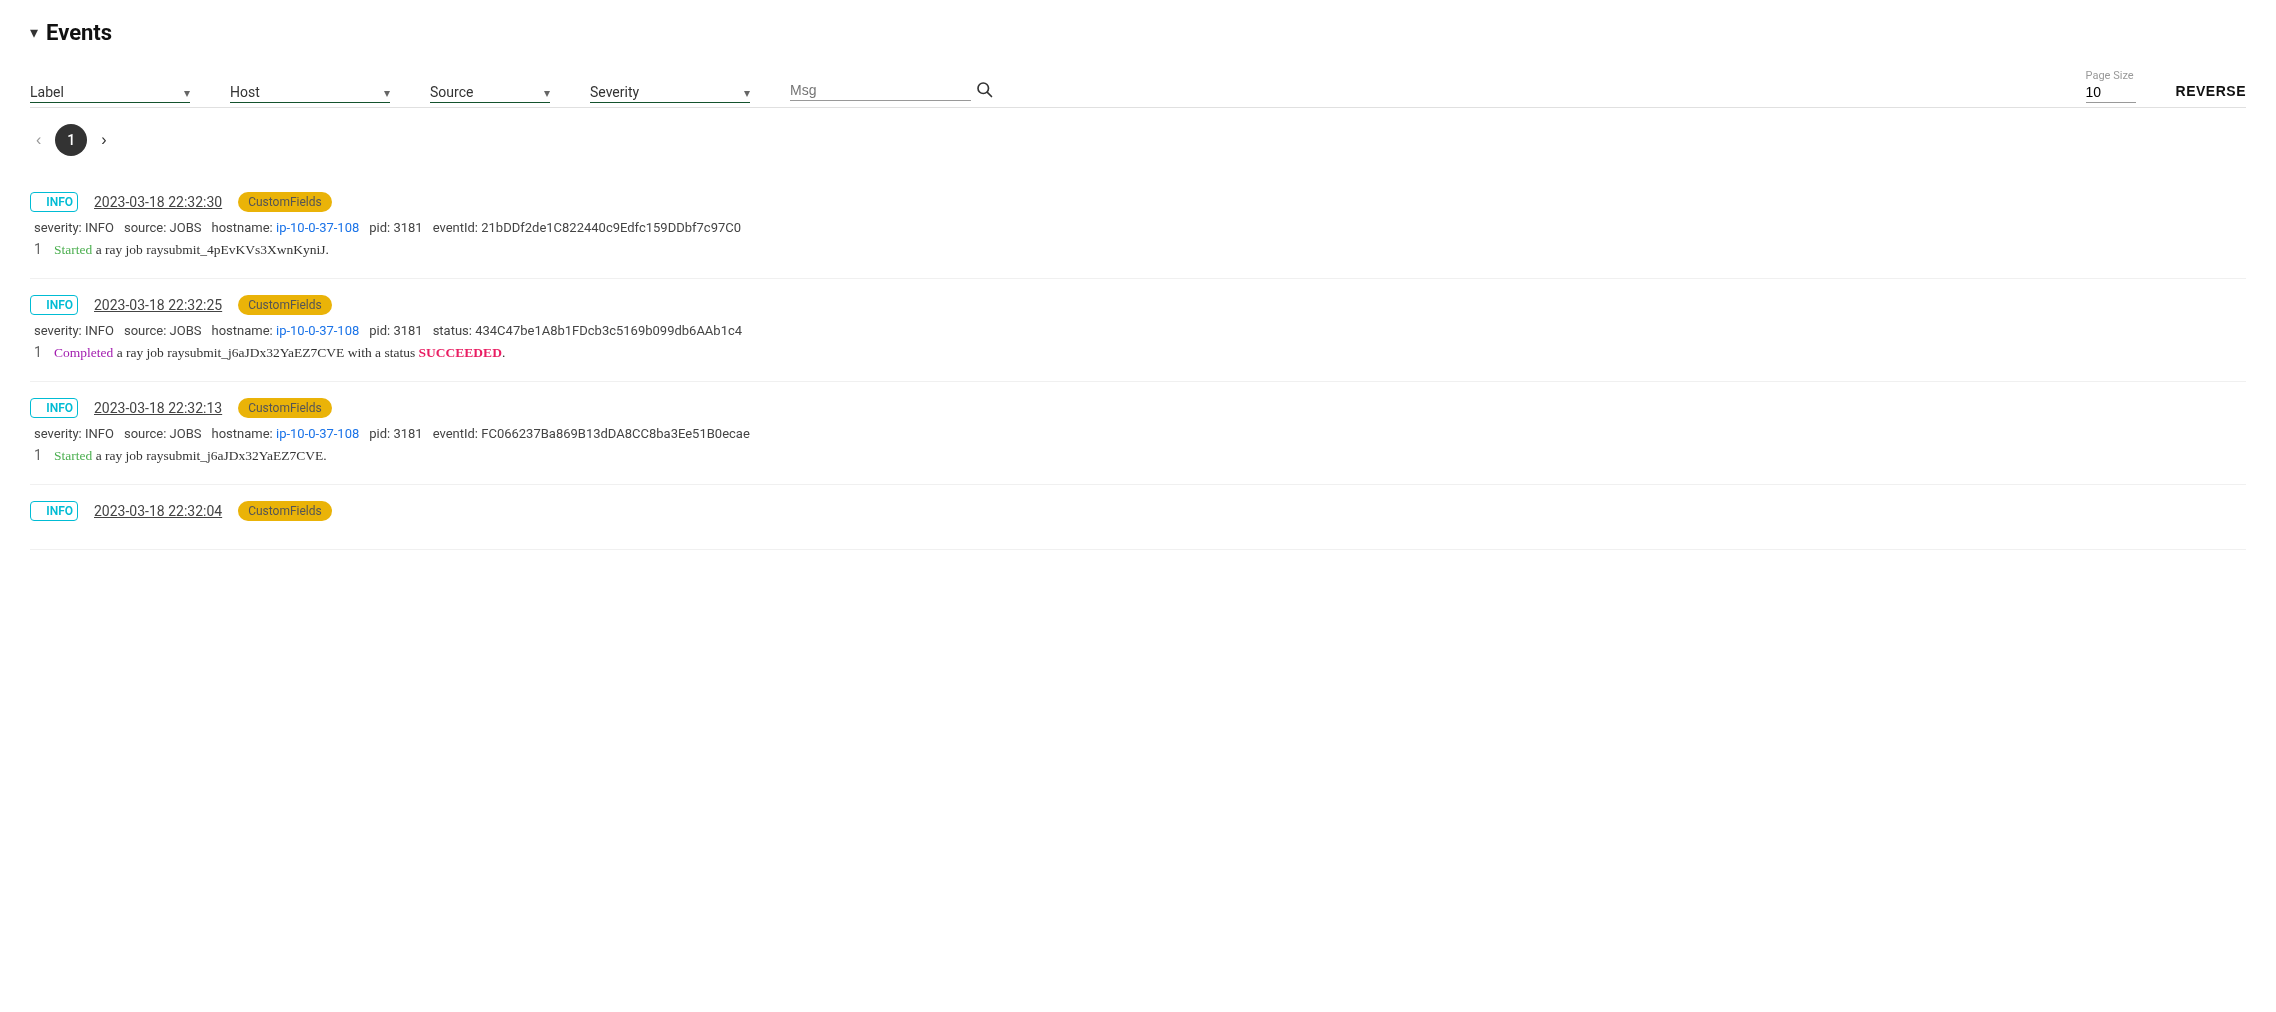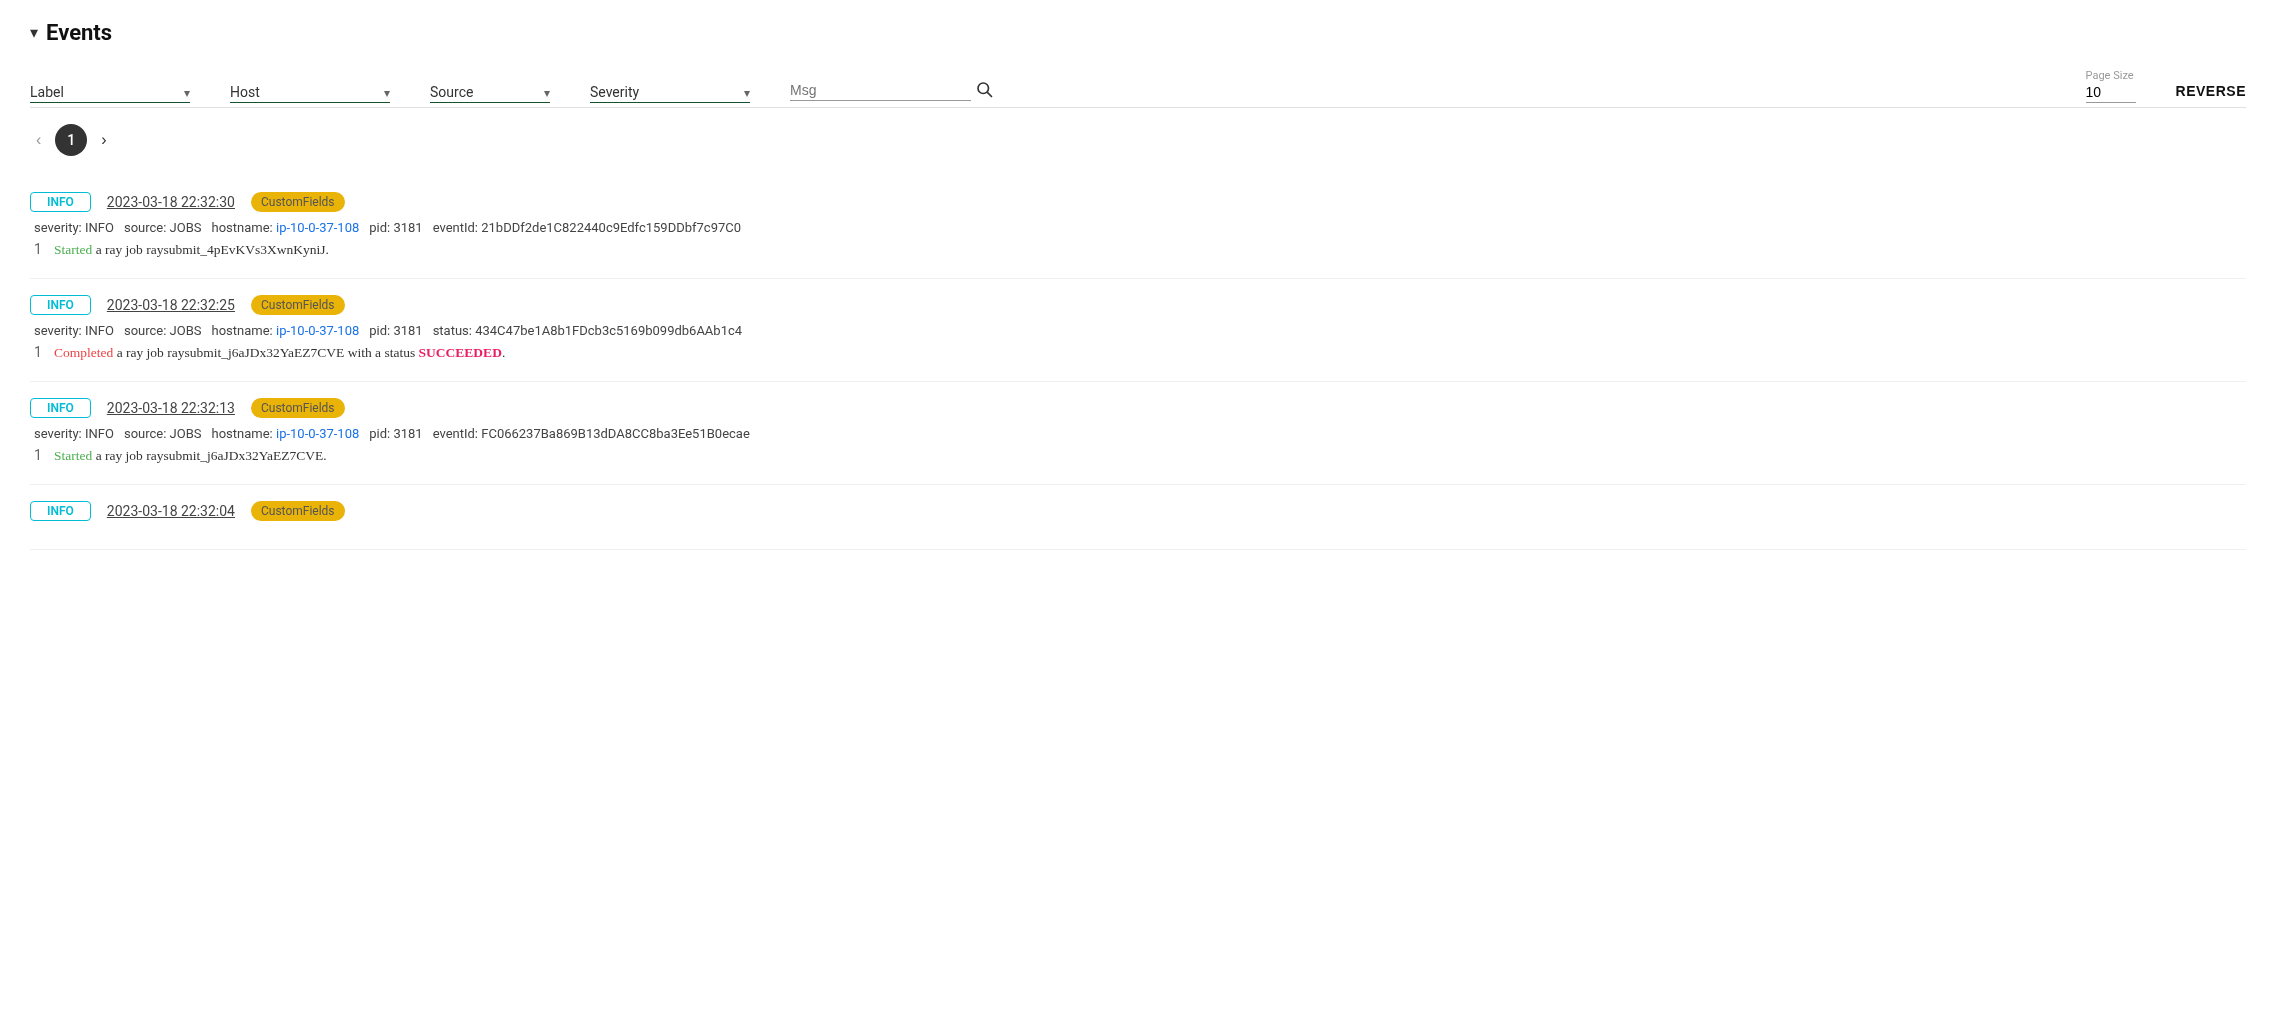--- a/index.html
+++ b/index.html
@@ -190,24 +190,24 @@
       align-items: center;
       gap: 16px;
       margin-bottom: 8px;
     }
 
     .info-badge {
       border: 1.5px solid #00bcd4;
       color: #00bcd4;
       font-size: 12px;
       font-weight: 600;
-      padding: 2px 16px;
+      padding: 2px 4px;
       border-radius: 4px;
       min-width: 48px;
-      text-align: left;
+      text-align: right;
     }
 
     .event-timestamp {
       font-size: 14px;
       color: #444;
       text-decoration: underline;
     }
 
     .custom-fields-badge {
       background: #eab308;
@@ -251,21 +251,21 @@
       color: #666;
       min-width: 12px;
     }
 
     .keyword-started {
       color: #4caf50;
       font-weight: 500;
     }
 
     .keyword-completed {
-      color: #ef4444;
+      color: #a21caf;
       font-weight: 500;
     }
 
     .keyword-succeeded {
       color: #e91e63;
       font-weight: 600;
     }
 
     .msg-text {
       font-family: Liberation Serif, serif;

